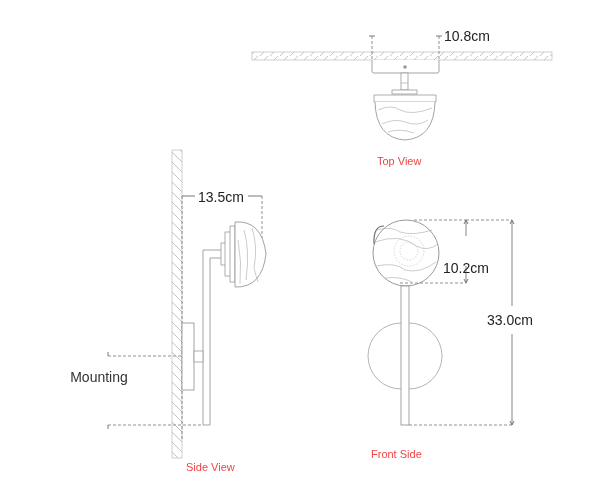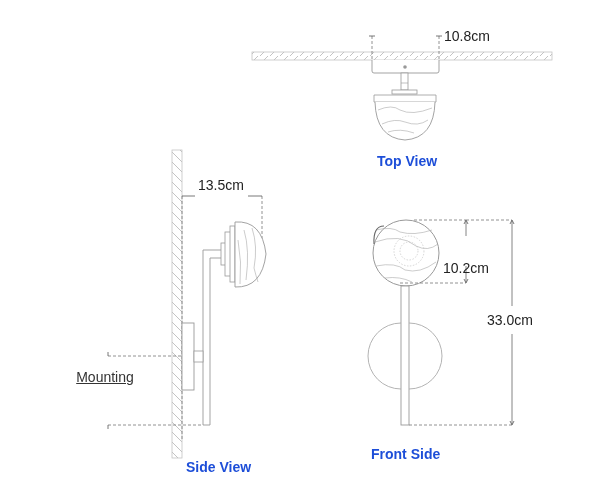--- a/index.html
+++ b/index.html
@@ -1,20 +1,20 @@
 <!DOCTYPE html>
 <html><head>
 <meta charset="utf-8">
 <style>
   html, body { margin: 0; padding: 0; background: #ffffff; }
   body { width: 600px; height: 504px; position: relative; overflow: hidden; font-family: "Liberation Sans", "DejaVu Sans", sans-serif; }
   .canvas { position: absolute; left: 0; top: 0; width: 600px; height: 504px; }
   .label { position: absolute; color: #333; font-size: 14px; line-height: 16px; white-space: nowrap; }
   .dim { font-size: 14px; color: #222; }
-  .caption { font-size: 14px; color: #1d4ed8; font-weight: bold; }
+  .caption { font-size: 11px; color: #ef4444; }
   .mount-label { text-align: center; font-size: 14px; line-height: 15px; color: #333; }
 </style>
 </head>
 <body>
 
 <div class="canvas">
 <svg width="600" height="504" viewBox="0 0 600 504" xmlns="http://www.w3.org/2000/svg">
   <defs>
     <pattern id="hatchTop" patternUnits="userSpaceOnUse" width="10" height="8">
       <line x1="0" y1="8" x2="8" y2="0" stroke="#b5b5b5" stroke-width="0.8"></line>
@@ -106,23 +106,23 @@
     <line x1="512" y1="334" x2="512" y2="424" stroke="#666" stroke-width="0.8"></line>
     <path d="M510 224 L512 220 L514 224" fill="none" stroke="#555" stroke-width="0.8"></path>
     <path d="M510 421 L512 425 L514 421" fill="none" stroke="#555" stroke-width="0.8"></path>
   </g>
 </svg>
 
   
   <span class="label dim" style="left:444px; top:28px;">10.8cm</span>
   <span class="label caption" style="left:377px; top:153px;">Top View</span>
 
-  <span class="label dim" style="left:198px; top:177px;">13.5cm</span>
+  <span class="label dim" style="left:198px; top:189px;">13.5cm</span>
   <span class="label caption" style="left:186px; top:459px;">Side View</span>
 
-  <div class="label mount-label" style="left:46px; top:370px; width:118px;text-decoration:underline;">
+  <div class="label mount-label" style="left:40px; top:370px; width:118px;">
     <div>Mounting</div>
   </div>
 
   <span class="label dim" style="left:443px; top:244px;margin-top:16px;">10.2cm</span>
   <span class="label dim" style="left:487px; top:312px;">33.0cm</span>
   <span class="label caption" style="left:371px; top:446px;">Front Side</span>
 </div>
 
 </body></html>

